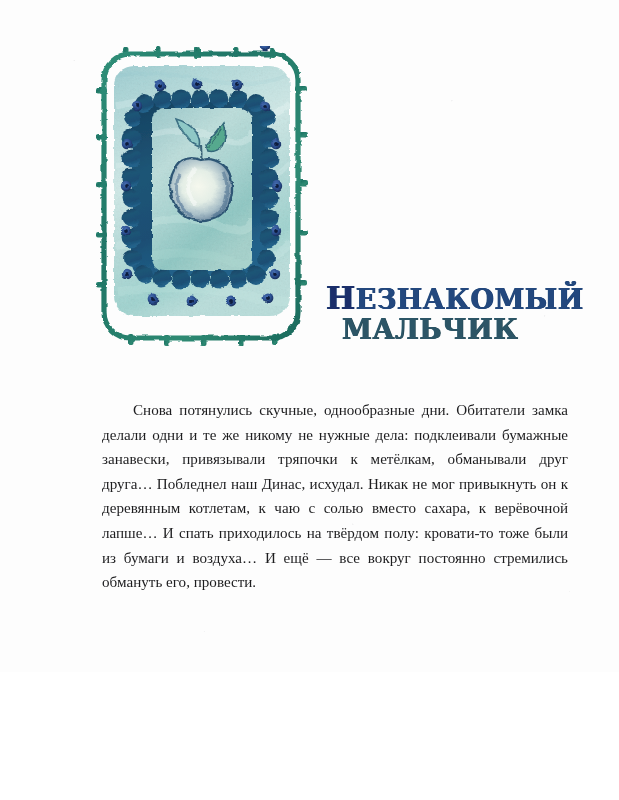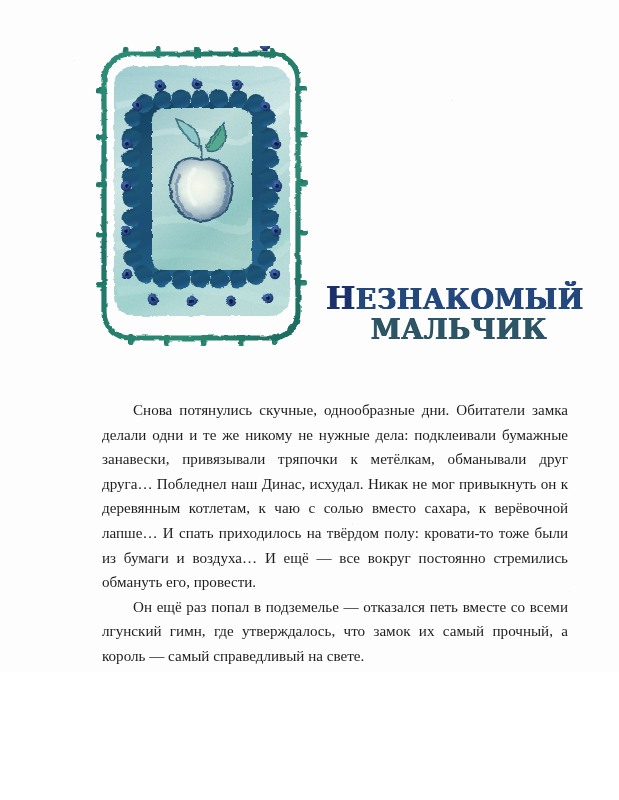--- a/index.html
+++ b/index.html
@@ -75,21 +75,20 @@
     color: #1b2f6b;
   }
   .chapter-title .line-2 {
     font-size: 27px;
     color: #2c5566;
     margin-left: 16px;
     margin-top: 2px;
     text-shadow:
        0.5px 0 0 #22454f,
       -0.5px 0 0 #356375;
-    text-align: center;
   }
 
   
   .body-text {
     position: absolute;
     left: 78px;
     top: 398px;
     width: 466px;
     font-family: "Liberation Serif", "DejaVu Serif", serif;
     font-size: 15.1px;
@@ -361,18 +360,17 @@
     </svg>
   </div>
 
   <div class="chapter-title">
     <span class="title-line line-1"><span class="drop-cap">Н</span><span>ЕЗНАКОМЫЙ</span></span>
     <span class="title-line line-2">МАЛЬЧИК</span>
   </div>
 
   <div class="body-text">
     <p>Снова потянулись скучные, однообразные дни. Обитатели замка делали одни и те же никому не нужные дела: подклеивали бумажные занавески, привязывали тряпочки к метёлкам, обманывали друг друга… Побледнел наш Динас, исхудал. Никак не мог привыкнуть он к деревянным котлетам, к чаю с солью вместо сахара, к верёвочной лапше… И спать приходилось на твёрдом полу: кровати-то тоже были из бумаги и воздуха… И ещё — все вокруг постоянно стремились обмануть его, провести.</p>
-    <p>Он ещё раз попал в подземелье — отказался петь вместе со всеми лгунский гимн, где утверждалось, что замок их самый прочный, а король — самый справедливый на свете.</p>
   </div>
 
   <div class="page-number">36</div>
 
 </div>
 
 </body></html>

